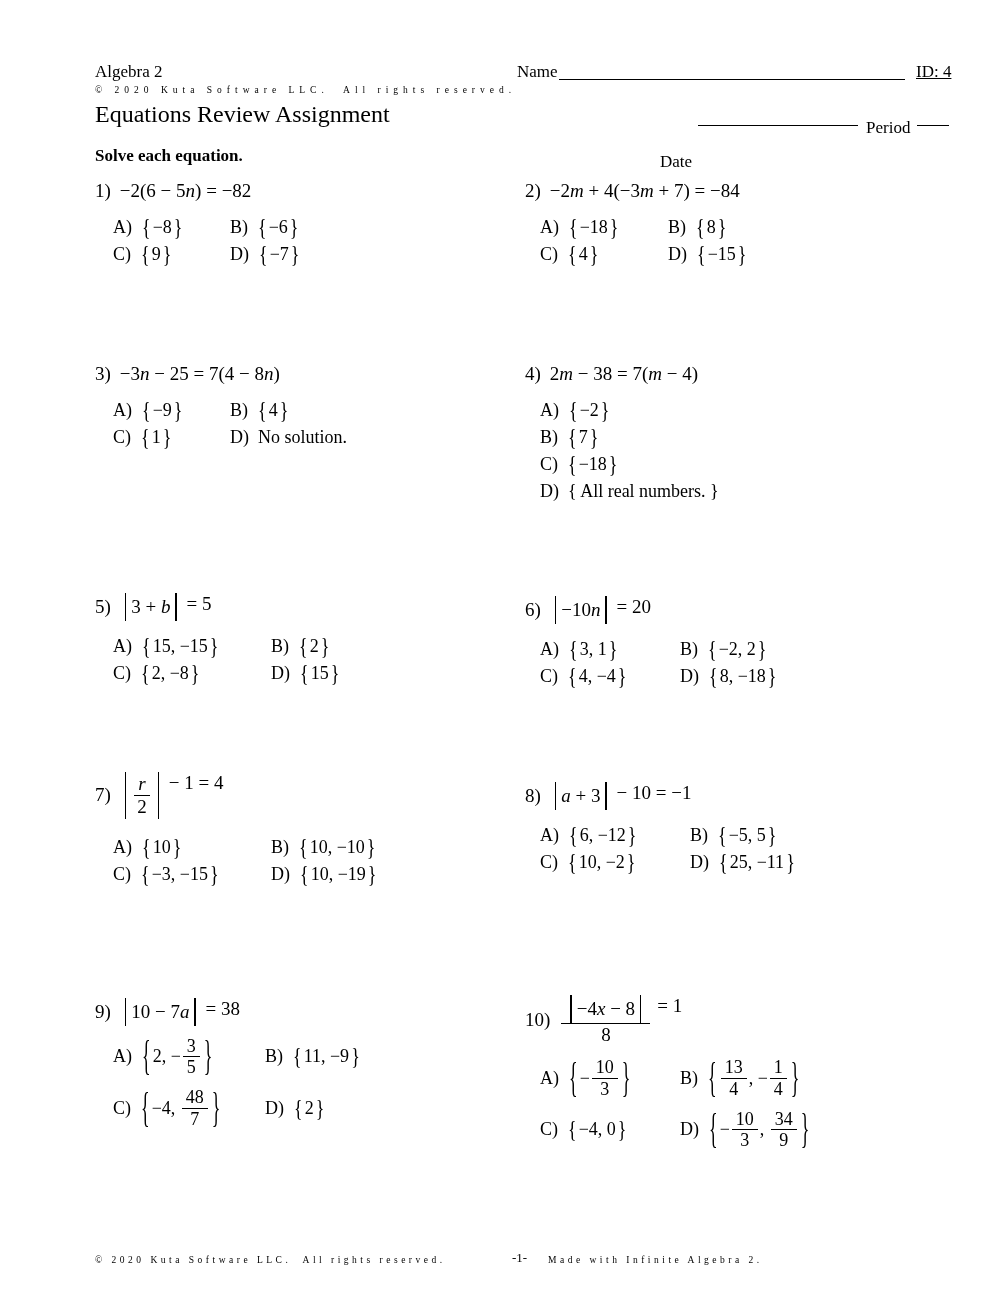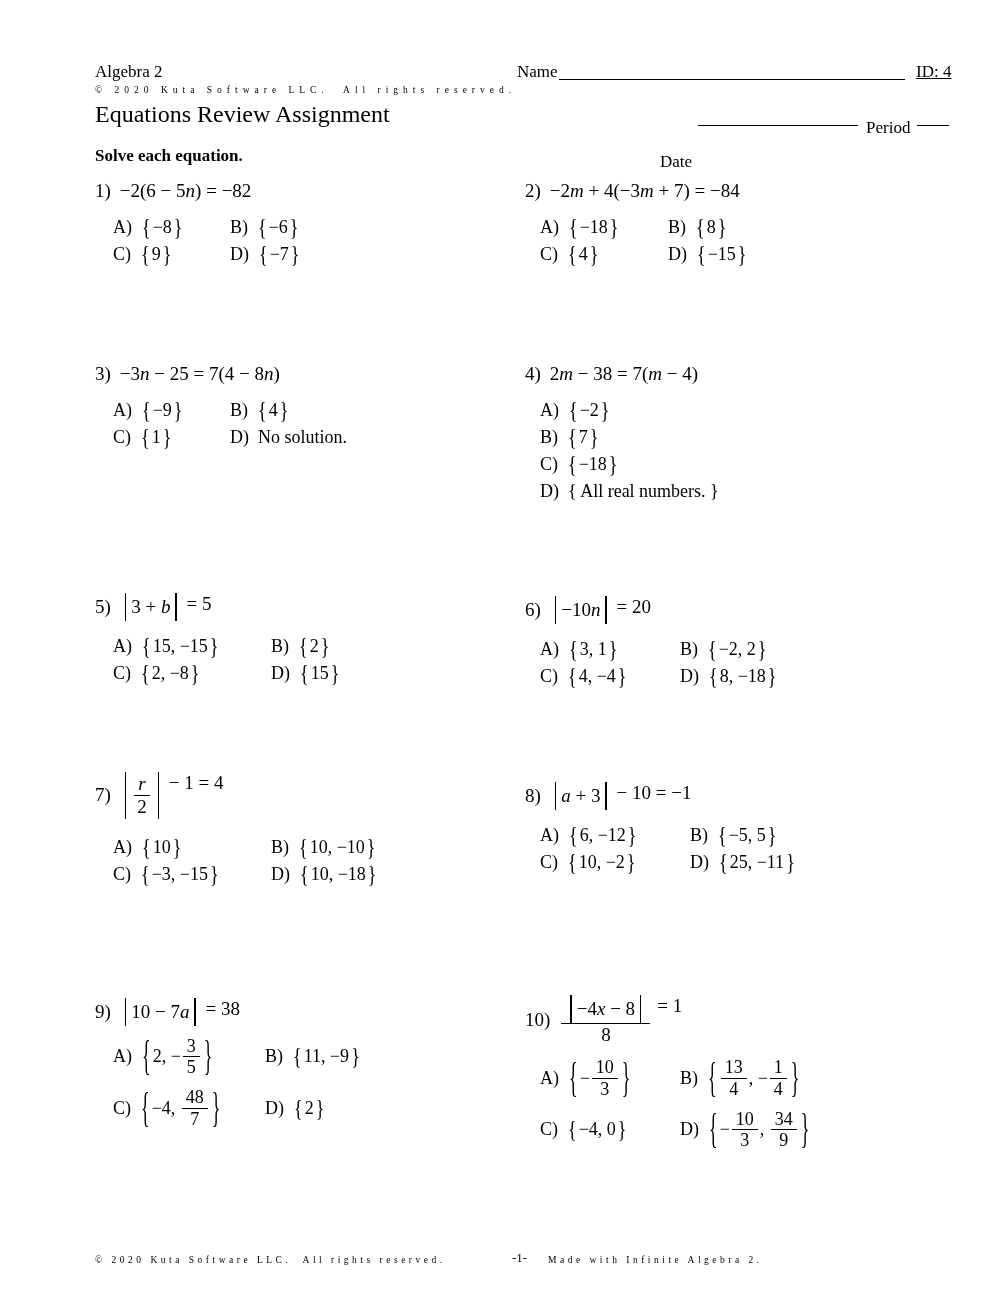--- a/index.html
+++ b/index.html
@@ -320,21 +320,21 @@
       </div>
       <div class="choice">
         <span class="clabel">C)</span>
         <span class="cval">
           <span class="set"><span class="brace">{</span><span class="setc"><span>−3, −15</span></span><span class="brace">}</span></span>
         </span>
       </div>
       <div class="choice">
         <span class="clabel">D)</span>
         <span class="cval">
-          <span class="set"><span class="brace">{</span><span class="setc"><span>10, −18</span></span><span class="brace">}</span></span>
+          <span class="set"><span class="brace">{</span><span class="setc"><span>10, −19</span></span><span class="brace">}</span></span>
         </span>
       </div>
     </div>
 </div>
 
 <div class="problem" style="left:525px; top:782px;">
   <div class="eq-line">
     <span class="pnum">8)</span>
     <span class="eq">
         <span class="absv"><span class="absbar"></span><span class="absc"><span class="v">a</span><span> + 3</span></span><span class="absbar"></span></span>

